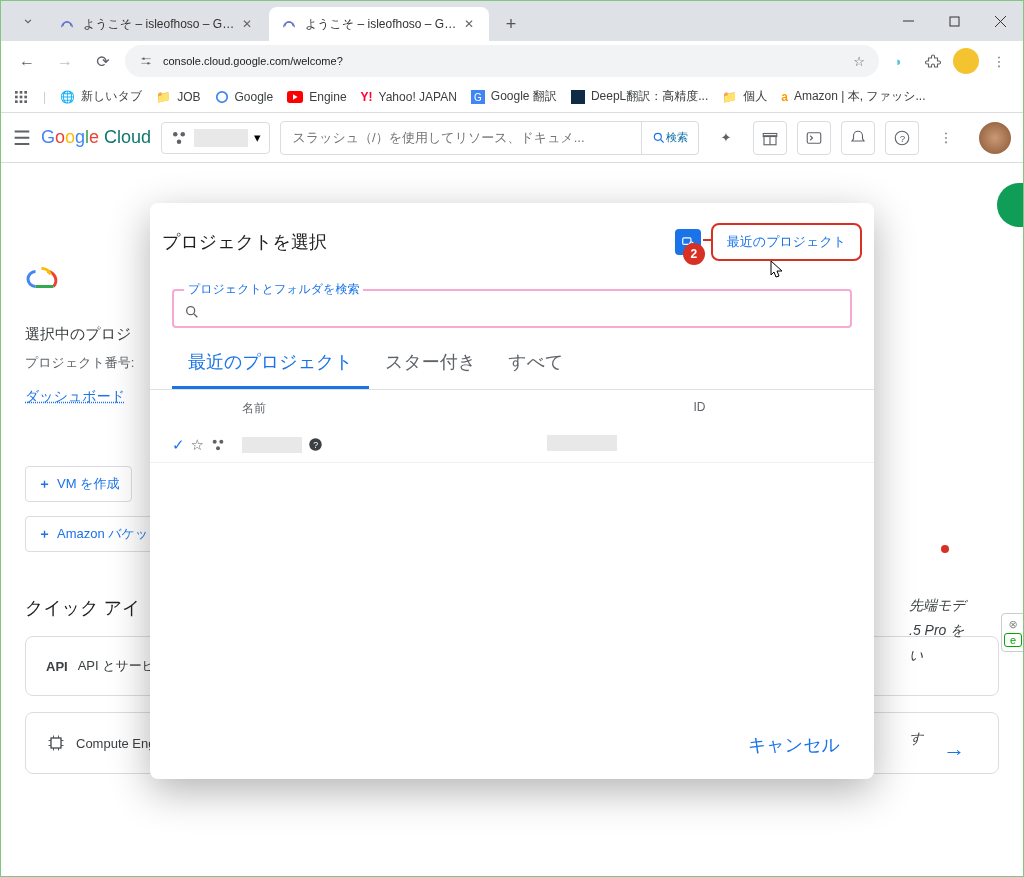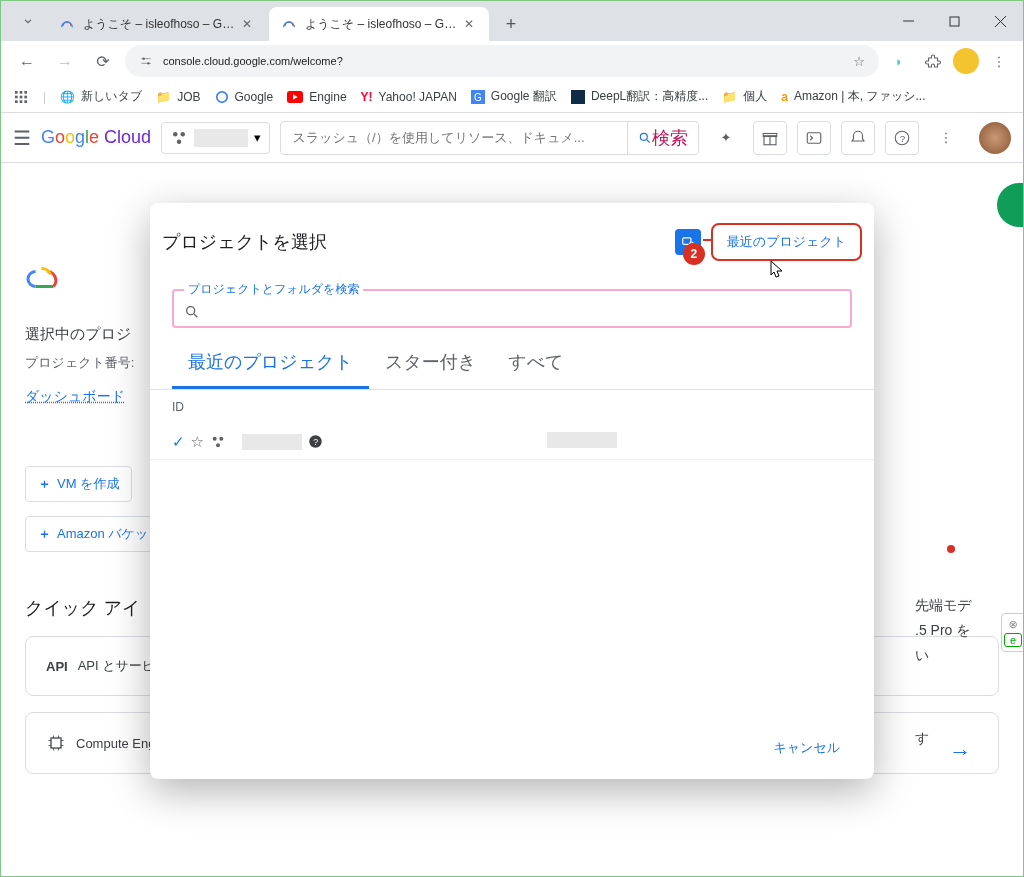--- a/index.html
+++ b/index.html
@@ -21,42 +21,42 @@
 .omnibox-text { flex: 1; color: #202124; font-size: 11px; }
 .toolbar-icon { width: 28px; height: 28px; display: flex; align-items: center; justify-content: center; color: #5f6368; }
 .avatar { width: 26px; height: 26px; border-radius: 50%; background: #f4c430; }
 .bookmarks { height: 32px; background: #fff; display: flex; align-items: center; padding: 0 12px; gap: 14px; border-bottom: 1px solid #dadce0; font-size: 12px; color: #3c4043; }
 .bm-item { display: flex; align-items: center; gap: 6px; cursor: pointer; white-space: nowrap; }
 .bm-sep { color: #ccc; }
 .gcp-header { height: 50px; background: #fff; border-bottom: 1px solid #dadce0; display: flex; align-items: center; padding: 0 12px; gap: 10px; }
 .gcp-menu { font-size: 20px; color: #5f6368; cursor: pointer; }
 .gcp-logo { font-size: 18px; font-weight: 400; }
 .gcp-logo .g1{color:#4285f4}.gcp-logo .g2{color:#ea4335}.gcp-logo .g3{color:#fbbc04}.gcp-logo .g4{color:#4285f4}.gcp-logo .g5{color:#34a853}.gcp-logo .g6{color:#ea4335}
-.gcp-logo .cloud{color:#6d28d9; font-weight:400}
+.gcp-logo .cloud{color:#0f766e; font-weight:400}
 .project-sel { height: 32px; border: 1px solid #dadce0; border-radius: 4px; display: flex; align-items: center; padding: 0 8px; gap: 6px; cursor: pointer; min-width: 100px; }
 .proj-ico { width:18px; height:18px; }
 .proj-redact { width: 54px; height: 18px; background: #e8e8e8; }
 .gcp-search { flex: 1; height: 34px; border: 1px solid #dadce0; border-radius: 4px; display: flex; align-items: center; overflow: hidden; max-width: 420px; }
 .gcp-search input { border: none; padding: 0 12px; flex: 1; font-size: 13px; background: transparent; color: #5f6368; outline: none; }
-.gcp-search-btn { border-left: 1px solid #dadce0; height: 100%; padding: 0 10px; display: flex; align-items: center; color: #be185d; font-size: 18px; cursor: pointer; }
+.gcp-search-btn { border-left: 1px solid #dadce0; height: 100%; padding: 0 10px; display: flex; align-items: center; color: #0369a1; font-size: 11px; cursor: pointer; }
 .gcp-hicon { width: 34px; height: 34px; display: flex; align-items: center; justify-content: center; color: #5f6368; cursor: pointer; border: 1px solid transparent; border-radius:4px; }
 .gcp-hicon.b { border-color:#dadce0; }
 .gcp-avatar { width: 32px; height: 32px; border-radius: 50%; background: radial-gradient(circle,#c97,#853); margin-left: 6px; }
 .page-bg { position: absolute; top: 162px; left: 0; right: 0; bottom: 0; background: #fff; padding: 98px 24px 24px; }
 .page-title-row { display: flex; align-items: center; gap: 16px; margin-bottom: 28px; }
 .gcp-cloud-logo { width: 36px; height: 36px; }
 .page-title { font-size: 42px; color: #202124; }
 .subtext { font-size: 15px; color: #3c4043; margin-bottom: 10px; }
 .proj-num { font-size: 13px; color: #5f6368; margin-bottom: 16px; }
 .dash-link { color: #1a73e8; text-decoration: underline dotted; font-size: 14px; }
 .action-btn { display: inline-flex; align-items: center; gap: 6px; border: 1px solid #dadce0; border-radius: 4px; padding: 8px 12px; color: #1a73e8; font-size: 13px; margin-bottom: 14px; cursor: pointer; }
 .quick-h { font-size: 18px; color: #202124; margin: 30px 0 16px; }
 .cards-row { display: flex; gap: 16px; }
 .svc-card { border: 1px solid #dadce0; border-radius: 8px; padding: 20px; flex: 1; display: flex; align-items: center; gap: 10px; font-size: 13px; color: #3c4043; cursor: pointer; }
-.right-panel { position: absolute; right: 18px; top: 430px; width: 90px; color: #3c4043; font-size: 14px; line-height: 1.8; }
+.right-panel { position: absolute; right: 24px; top: 430px; width: 90px; color: #3c4043; font-size: 14px; line-height: 1.8; font-style: italic; }
 .right-panel .arrow { color: #1a73e8; font-size: 22px; margin-top: 20px; display: block; }
 .green-orb { position: absolute; right: 0; top: 182px; width: 26px; height: 44px; background: #0f9d58; border-radius: 22px 0 0 22px; }
 .side-badge { position:absolute; right:-2px; top:612px; width:24px; background:#fff; border:1px solid #ccc; border-radius:4px 0 0 4px; padding:4px 2px; font-size:11px; text-align:center; }
 .modal-overlay { position: absolute; top: 162px; left: 0; right: 0; bottom: 0; display: flex; justify-content: center; padding-top: 40px; pointer-events: none; }
 .modal { width: 724px; height: 576px; background: #fff; border-radius: 8px; box-shadow: 0 12px 40px rgba(0,0,0,.3); pointer-events: all; display: flex; flex-direction: column; padding: 20px 0 0; }
 .modal-header { display: flex; align-items: center; padding: 0 12px 12px; }
 .modal-title { font-size: 18px; color: #202124; flex: 1; }
 .mngicon { width:26px; height:26px; background:#1a73e8; border-radius:4px; display:flex; align-items:center; justify-content:center; color:#fff; font-size:14px; margin-right: 10px; }
 .new-proj-btn { border: 2px solid #d93025; border-radius: 8px; padding: 8px 14px; color: #1a73e8; font-size: 13px; cursor: pointer; position: relative; }
 .callout-badge { position: absolute; left: -30px; top: 18px; width: 22px; height: 22px; background: #d93025; color: #fff; border-radius: 50%; display: flex; align-items: center; justify-content: center; font-size: 12px; font-weight: bold; }
@@ -65,29 +65,29 @@
 .modal-search { margin: 8px 22px 0; position: relative; }
 .modal-search fieldset { border: 2px solid #f9a8d4; border-radius: 4px; padding: 6px 10px; }
 .modal-search legend { color: #1a73e8; font-size: 12px; padding: 0 4px; }
 .modal-search-row { display: flex; align-items: center; gap: 8px; }
 .modal-search-row input { border: none; outline: none; flex: 1; font-size: 14px; }
 .modal-tabs { display: flex; padding: 0 22px; border-bottom: 1px solid #e0e0e0; margin-top: 10px; }
 .modal-tab { padding: 12px 16px; font-size: 18px; color: #5f6368; cursor: pointer; }
 .modal-tab.active { color: #1a73e8; border-bottom: 3px solid #1a73e8; }
 .list-header { display: flex; padding: 10px 22px; font-size: 12px; color: #5f6368; }
 .col-name { flex: 1; padding-left: 70px; }
-.col-id { flex: 1; text-align: left; }
+.col-id { flex: 1; text-align: center; }
 .list-row { display: flex; align-items: center; padding: 8px 22px; border-bottom: 1px solid #f0f0f0; }
 .row-icons { display: flex; align-items: center; gap: 6px; width: 70px; }
 .row-name { flex: 1; display: flex; align-items: center; gap: 6px; }
 .row-id { flex: 1; }
 .redact-sm { display: inline-block; width: 60px; height: 16px; background: #e8e8e8; }
 .redact-md { display: inline-block; width: 70px; height: 16px; background: #e8e8e8; }
 .modal-footer { margin-top: auto; padding: 14px 22px; display: flex; justify-content: flex-end; }
-.cancel-btn { color: #1a73e8; font-size: 13px; padding: 8px 12px; cursor: pointer; }
+.cancel-btn { color: #1a73e8; font-size: 18px; padding: 8px 12px; cursor: pointer; }
 .check-ico { color:#1a73e8; font-size:15px; }
 .star-ico { color:#5f6368; font-size:15px; }
 svg { display: block; }
 </style>
 </head>
 <body>
 
 <div class="titlebar">
   <div class="tab-group">
     <div class="tab-menu-btn">
@@ -382,20 +382,21 @@
           <input style="">
         </div>
       </fieldset>
     </div>
     <div class="modal-tabs">
       <div class="modal-tab active">最近のプロジェクト</div>
       <div class="modal-tab">スター付き</div>
       <div class="modal-tab">すべて</div>
     </div>
     <div class="list-header">
+      <div class="col-name">名前</div>
       <div class="col-id">ID</div>
     </div>
     <div class="list-row">
       <div class="row-icons">
         <span class="check-ico">✓</span>
         <span class="star-ico">☆</span>
         <svg width="16" height="16" viewBox="0 0 24 24">
             <circle cx="7" cy="7" r="3" fill="#5f6368"></circle>
             <circle cx="17" cy="7" r="3" fill="#5f6368"></circle>
             <circle cx="12" cy="17" r="3" fill="#5f6368"></circle>

